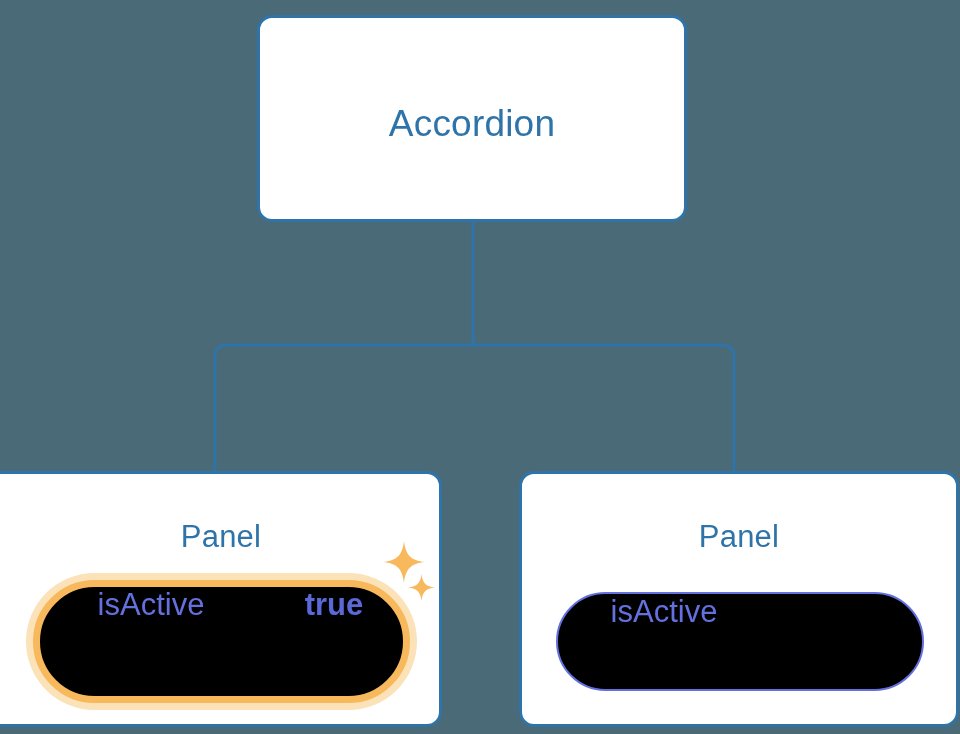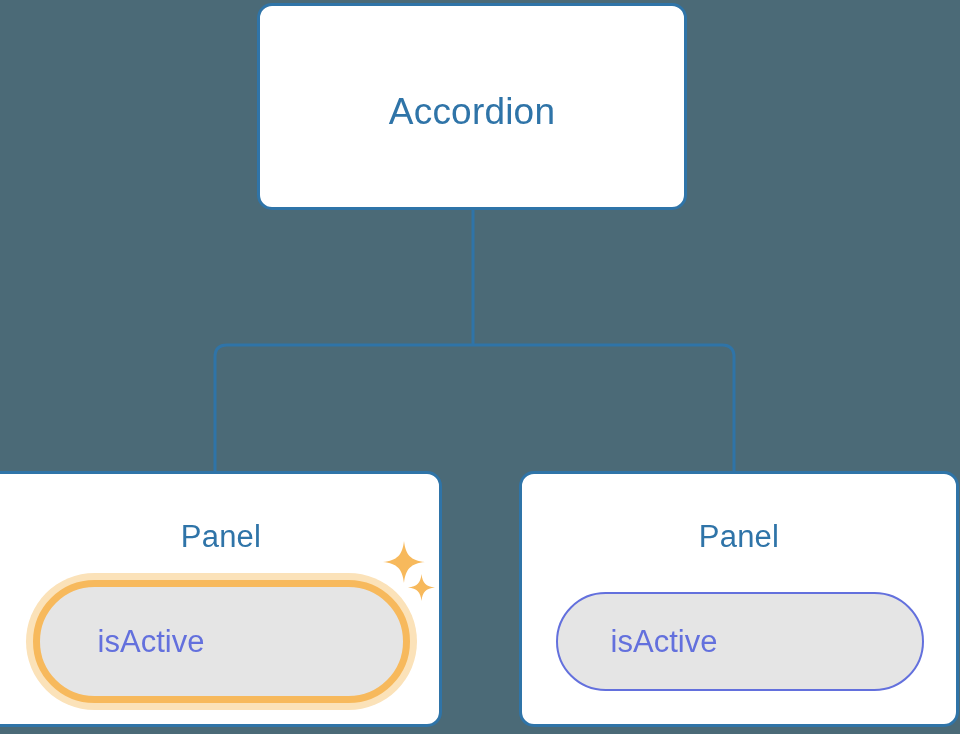--- a/index.html
+++ b/index.html
@@ -31,21 +31,21 @@
   
   .node {
     position: absolute;
     background: #ffffff;
     border: 3px solid #2f74a8;
     border-radius: 15px;
     box-sizing: border-box;
   }
   .node-root {
     left: 257px;
-    top: 3px;
+    top: 15px;
     width: 430px;
     height: 207px;
   }
   .node-panel-left {
     left: -14px;
     top: 471px;
     width: 456px;
     height: 256px;
   }
   .node-panel-right {
@@ -75,23 +75,23 @@
   }
   .node-panel-right .node-title {
     top: 45px;
     font-size: 31px;
   }
 
   
   .pill {
     position: absolute;
     display: flex;
-    align-items: center;
+    align-items: flex-start;
     box-sizing: border-box;
-    background: #e5e5e5;
+    background: #000000;
   }
 
   .pill-plain {
     left: 556px;
     top: 592px;
     width: 368px;
     height: 99px;
     border: 2px solid #6370dd;
     border-radius: 60px;
   }
@@ -180,20 +180,21 @@
     <div class="node-title">Accordion</div>
   </div>
 
   <div class="node node-panel-left">
     <div class="node-title">Panel</div>
   </div>
 
   <div class="pill pill-highlight">
     <div class="pill-key">isActive</div>
     <div class="pill-divider"></div>
+    <div class="pill-val">true</div>
   </div>
 
   <svg class="sparkle sparkle-lg" viewBox="0 0 100 100" xmlns="http://www.w3.org/2000/svg">
     <path d="M50 0 C54 34 66 46 100 50 C66 54 54 66 50 100 C46 66 34 54 0 50 C34 46 46 34 50 0 Z" fill="#f7b95c"></path>
   </svg>
 
   <svg class="sparkle sparkle-sm" viewBox="0 0 100 100" xmlns="http://www.w3.org/2000/svg">
     <path d="M50 0 C54 34 66 46 100 50 C66 54 54 66 50 100 C46 66 34 54 0 50 C34 46 46 34 50 0 Z" fill="#f7b95c"></path>
   </svg>
 

